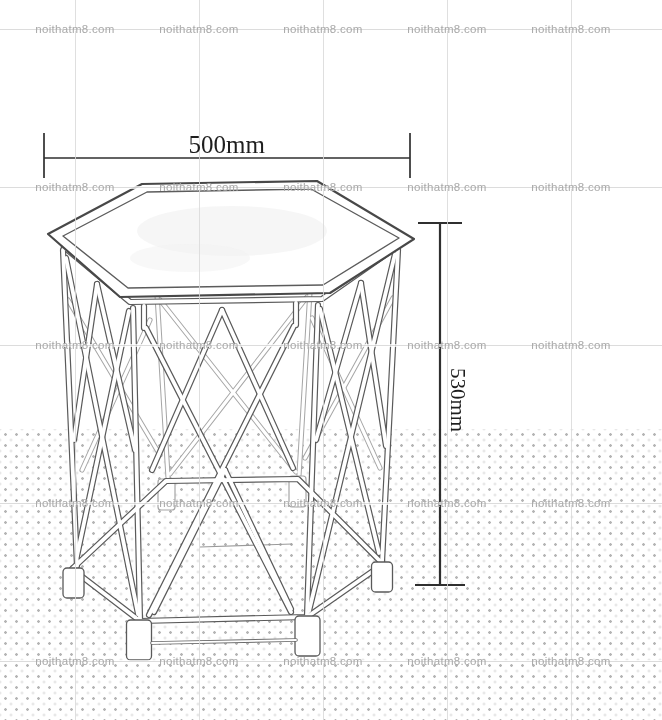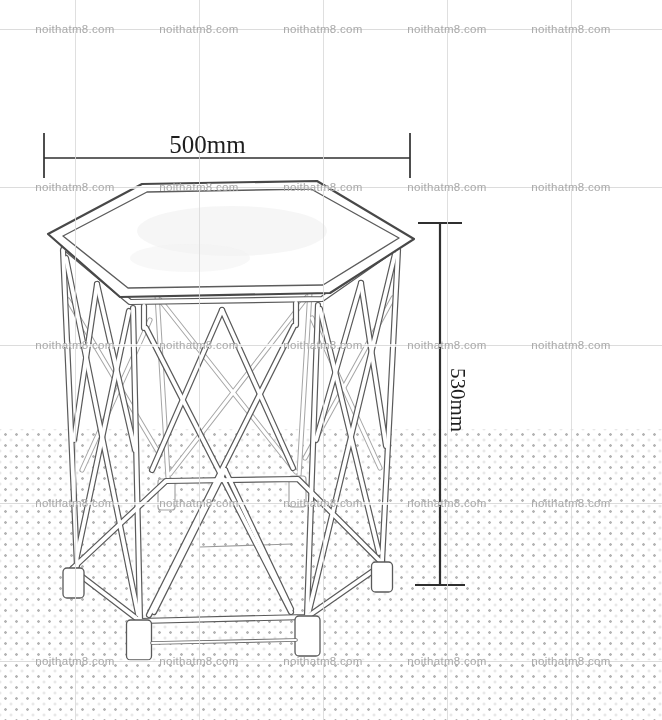--- a/index.html
+++ b/index.html
@@ -47,21 +47,21 @@
   .pass-fill-thin{stroke:#ffffff;stroke-width:1.8;fill:none;stroke-linecap:round;}
 
   .foot{fill:#ffffff;stroke:var(--sketch-dark);stroke-width:1.3;}
   .foot-back{fill:#ffffff;stroke:var(--sketch-light);stroke-width:1.2;}
   .dim{stroke:var(--dim-color);fill:none;}
 
   .dim-label{
     position:absolute;color:#1e1e1e;
     font-family:"Liberation Serif", serif;line-height:1.12;white-space:nowrap;
   }
-  .dim-label.width{left:150px;top:131px;width:115px;text-align:center;font-size:25px;}
+  .dim-label.width{left:150px;top:131px;width:115px;text-align:right;font-size:25px;}
   .dim-label.height{left:469px;top:368px;font-size:21px;transform:rotate(90deg);transform-origin:0 0;}
 
   .layer{position:absolute;inset:0;}
 </style>
 </head>
 <body>
 
 <div class="canvas">
 
   <div class="dots" id="dots" style="top: 429px; height: 291px;"></div>

